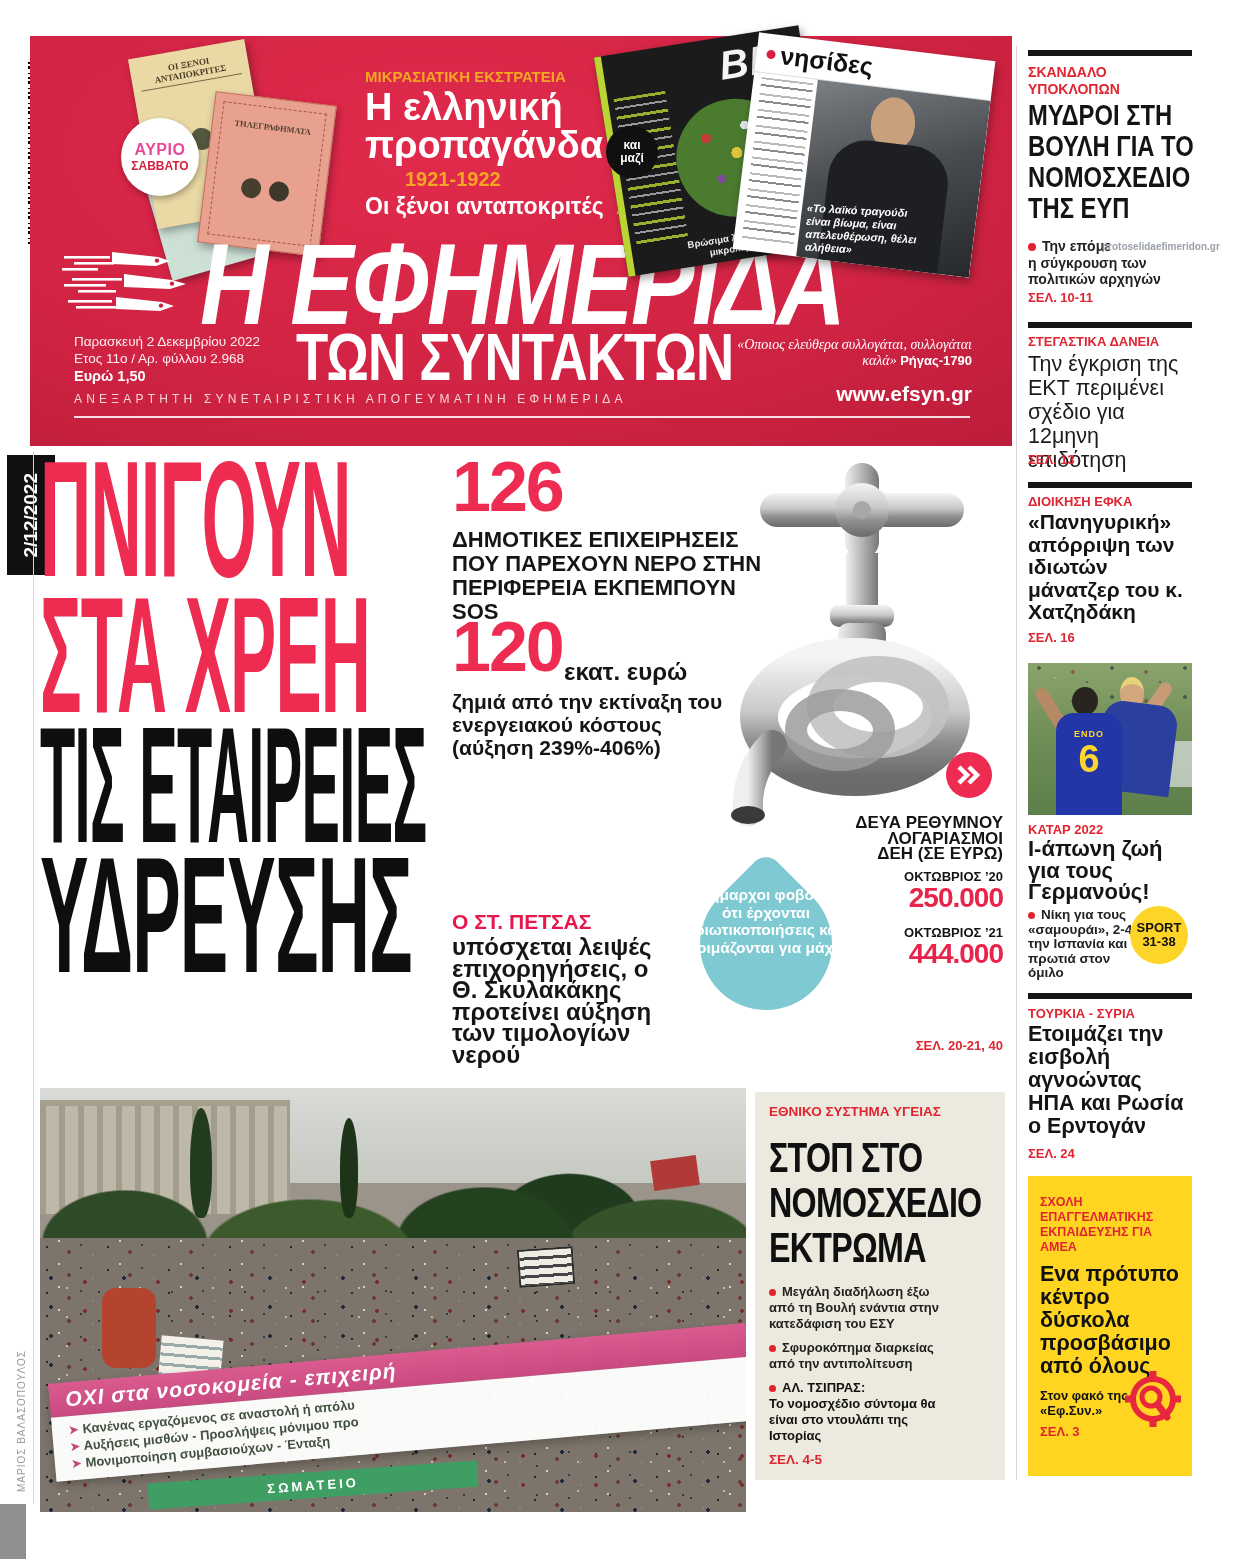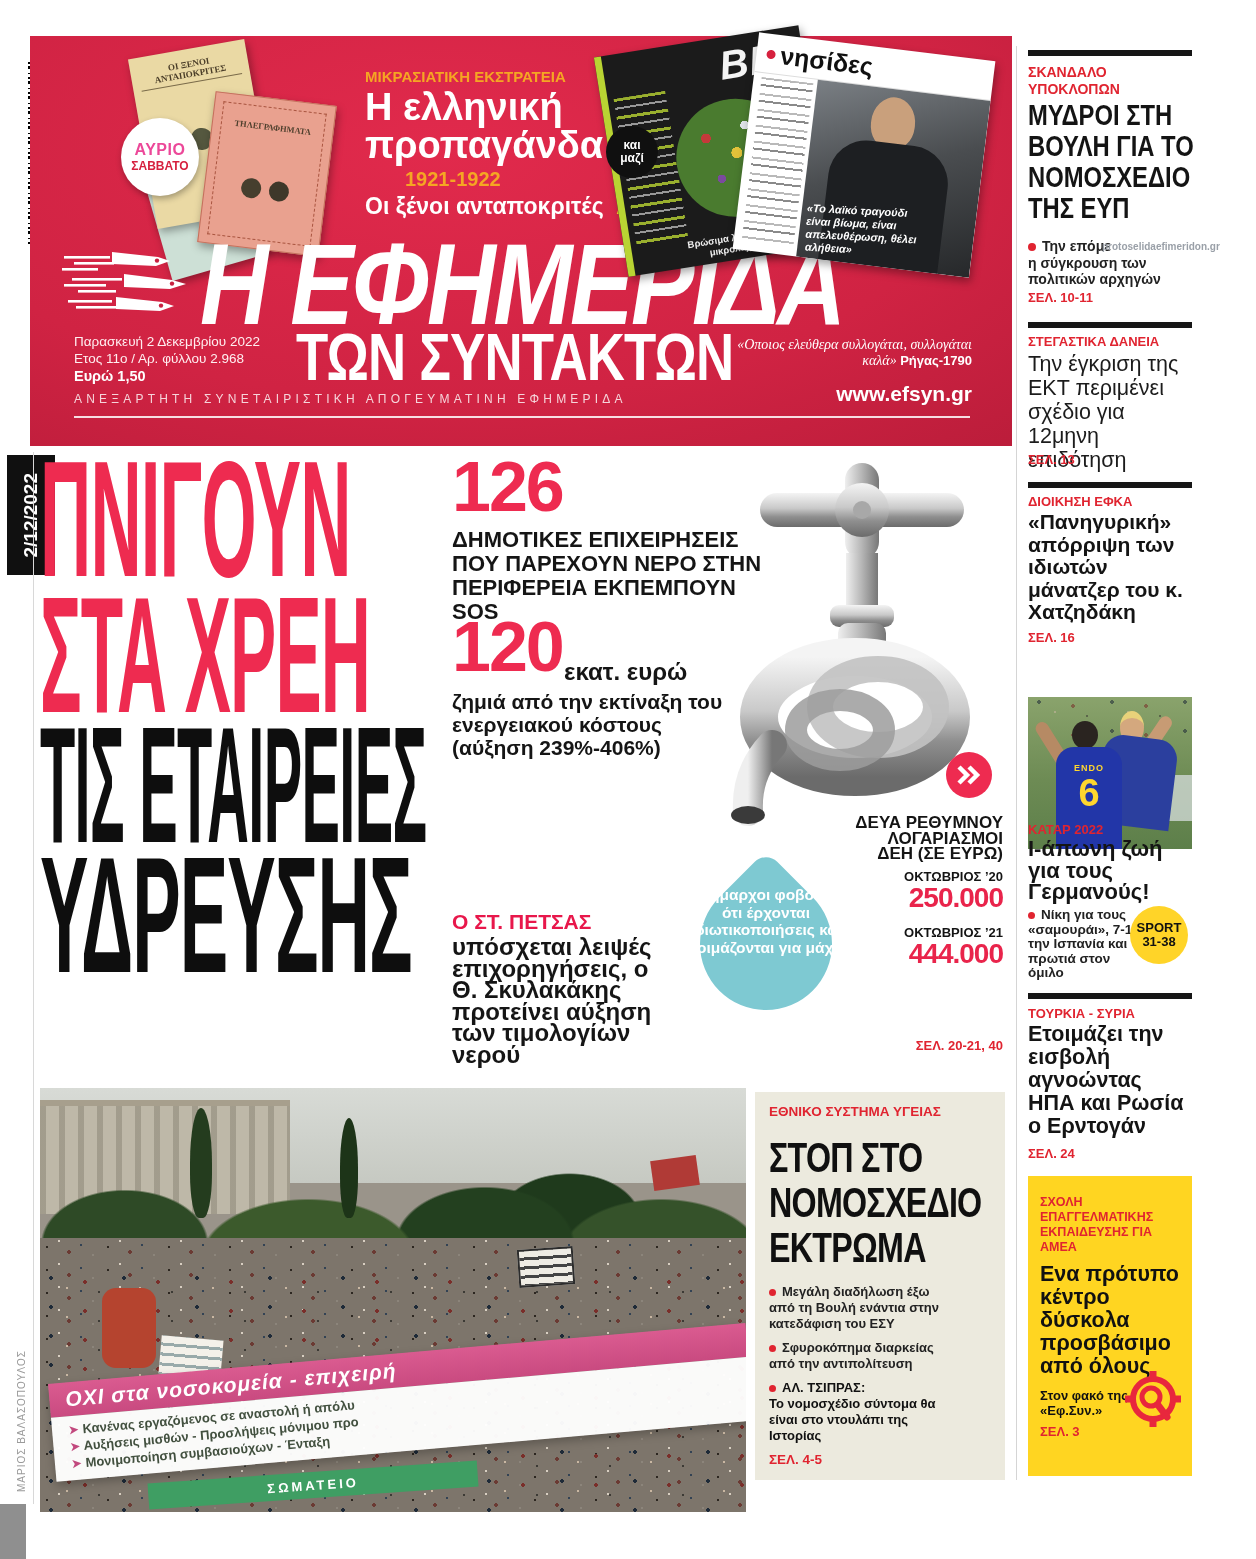--- a/index.html
+++ b/index.html
@@ -309,37 +309,37 @@
   <div class="abs bar" style="left:1028px;top:322px;"></div>
   <div class="abs kick" style="left:1028px;top:334px;font-size:13px;">ΣΤΕΓΑΣΤΙΚΑ ΔΑΝΕΙΑ</div>
   <div class="abs" style="left:1028px;top:352px;width:162px;font-size:21.5px;font-weight:500;line-height:24px;color:#1c1c1c;">Την έγκριση της ΕΚΤ περιμένει σχέδιο για 12μηνη επιδότηση</div>
   <div class="abs pageref" style="left:1028px;top:452px;font-size:13px;">ΣΕΛ. 13</div>
 
   <div class="abs bar" style="left:1028px;top:482px;"></div>
   <div class="abs kick" style="left:1028px;top:494px;font-size:13px;">ΔΙΟΙΚΗΣΗ ΕΦΚΑ</div>
   <div class="abs" style="left:1028px;top:511px;width:160px;font-size:21px;font-weight:800;line-height:22.5px;color:#141414;">«Πανηγυρική» απόρριψη των ιδιωτών μάνατζερ του κ. Χατζηδάκη</div>
   <div class="abs pageref" style="left:1028px;top:630px;font-size:13px;">ΣΕΛ. 16</div>
 
-  <div class="abs" style="left:1028px;top:697px;width:164px;height:152px;overflow:hidden;background:linear-gradient(#8aa36c 0%,#6d8b54 55%,#5d7f4a 100%);">
+  <div class="abs" style="left:1028px;top:663px;width:164px;height:152px;overflow:hidden;background:linear-gradient(#8aa36c 0%,#6d8b54 55%,#5d7f4a 100%);">
     <div class="abs speckle2" style="left:0;top:0;width:164px;height:46px;opacity:.55;"></div>
     <div class="abs" style="left:112px;top:78px;width:52px;height:46px;background:#cfd8d4;opacity:.8;"></div>
     <div class="abs" style="left:120px;top:16px;width:13px;height:52px;background:#c79b74;transform:rotate(34deg);border-radius:7px;"></div>
     <div class="abs" style="left:18px;top:22px;width:13px;height:52px;background:#b68a64;transform:rotate(-32deg);border-radius:7px;"></div>
     <div class="abs" style="left:92px;top:14px;width:24px;height:26px;border-radius:50%;background:#d4a87e;border-top:7px solid #e8d27a;"></div>
     <div class="abs" style="left:72px;top:40px;width:74px;height:90px;border-radius:20px 20px 0 0;background:#2b3f9e;transform:rotate(7deg);"></div>
     <div class="abs" style="left:44px;top:24px;width:26px;height:28px;border-radius:50%;background:#2a2420;"></div>
     <div class="abs" style="left:28px;top:50px;width:66px;height:102px;border-radius:18px 18px 0 0;background:#2236a8;">
       <div style="margin-top:16px;text-align:center;color:#ffd62e;font-size:9px;font-weight:800;letter-spacing:1px;">ENDO</div>
       <div style="text-align:center;color:#ffd62e;font-size:38px;font-weight:900;line-height:40px;">6</div>
     </div>
   </div>
   <div class="abs kick" style="left:1028px;top:822px;font-size:13px;">ΚΑΤΑΡ 2022</div>
   <div class="abs" style="left:1028px;top:838px;width:150px;font-size:22px;font-weight:900;line-height:21.5px;color:#141414;">Ι-άπωνη ζωή για τους Γερμανούς!</div>
   <div class="abs" style="left:1028px;top:908px;width:112px;font-size:13.5px;font-weight:700;line-height:14.5px;color:#222;">
-    <span class="dot" style="width:7px;height:7px;"></span><span>Νίκη για τους «σαμουράι», 7-1 την Ισπανία και πρωτιά στον όμιλο</span>
+    <span class="dot" style="width:7px;height:7px;"></span><span>Νίκη για τους «σαμουράι», 2-4 την Ισπανία και πρωτιά στον όμιλο</span>
   </div>
   <div class="abs" style="left:1130px;top:906px;width:58px;height:58px;border-radius:50%;background:#ffd428;display:flex;flex-direction:column;align-items:center;justify-content:center;z-index:7;">
     <div style="font-size:13px;font-weight:900;color:#111;line-height:14px;">SPORT</div>
     <div style="font-size:13px;font-weight:900;color:#111;line-height:14px;">31-38</div>
   </div>
 
   <div class="abs bar" style="left:1028px;top:993px;"></div>
   <div class="abs kick" style="left:1028px;top:1006px;font-size:13px;">ΤΟΥΡΚΙΑ - ΣΥΡΙΑ</div>
   <div class="abs" style="left:1028px;top:1023px;width:160px;font-size:21.5px;font-weight:900;line-height:23px;color:#141414;">Ετοιμάζει την εισβολή αγνοώντας ΗΠΑ και Ρωσία ο Ερντογάν</div>
   <div class="abs pageref" style="left:1028px;top:1146px;font-size:13px;">ΣΕΛ. 24</div>

